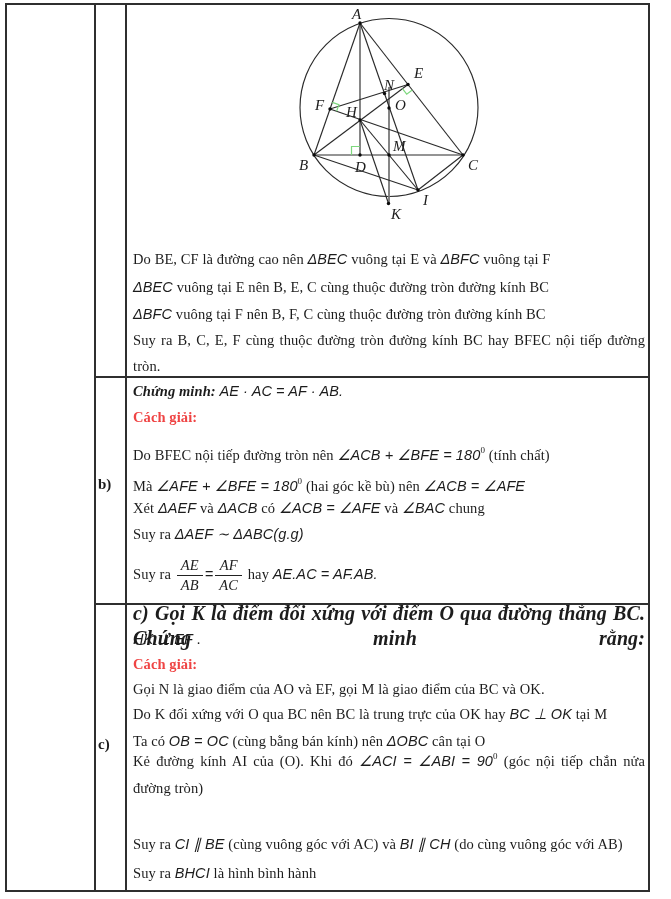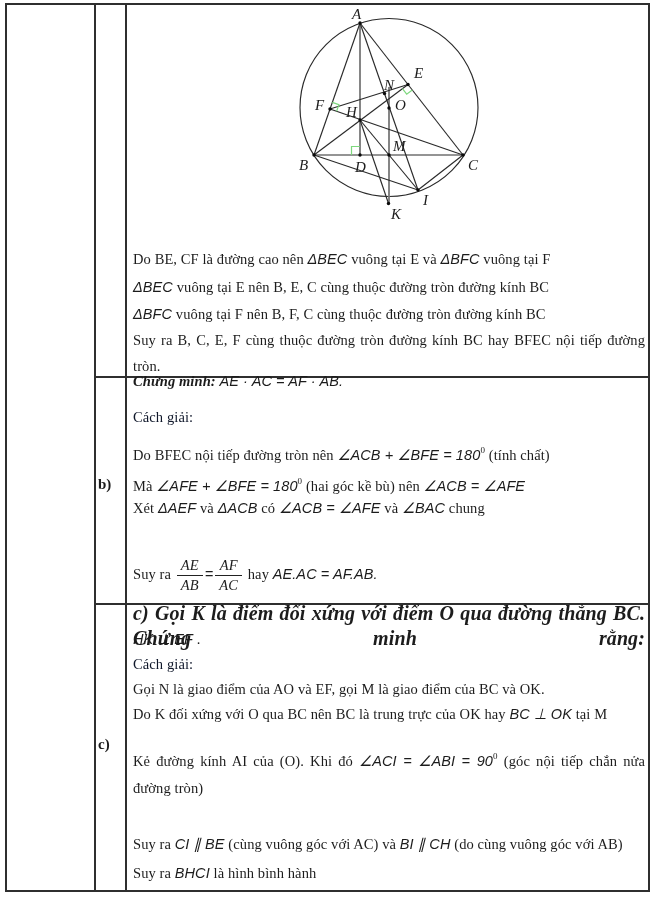--- a/index.html
+++ b/index.html
@@ -13,21 +13,21 @@
   .v2{left:125px;top:3px;width:2.4px;height:889px;}
   .h1{left:94px;top:376px;width:556px;height:1.8px;}
   .h2{left:94px;top:603px;width:556px;height:1.8px;}
   
   .para{position:absolute;left:133px;width:512px;font-size:14.5px;line-height:26px;
         letter-spacing:.1px;}
   .just{text-align:justify;}
   .jlast{text-align:justify;text-align-last:justify;}
   .math{font-style:italic;font-family:Liberation Sans, sans-serif;}
   .bi{font-weight:bold;font-style:italic;}
-  .red{color:#0f172a;font-weight:normal;}
+  .red{color:#ef4444;font-weight:bold;}
   .sup{font-size:9px;vertical-align:7px;}
   .cell-label{position:absolute;left:98px;font-weight:bold;font-size:15px;}
   
   .fline{line-height:44px;}
   .frac{display:inline-block;text-align:center;vertical-align:middle;
         font-style:italic;line-height:17px;margin:0 2px;}
   .fn{display:block;border-bottom:1.2px solid #222;padding:0 4px 1px;}
   .fd{display:block;padding:1px 4px 0;}
   
   svg.diagram{position:absolute;left:270px;top:0;width:240px;height:232px;}
@@ -91,30 +91,32 @@
       <text x="423" y="205" class="plabel">I</text>
       <text x="391" y="219" class="plabel">K</text>
     </svg>
 
   <div class="para" style="top:246px"><span>Do BE, CF là đường cao nên </span><span class="math">ΔBEC</span><span> vuông tại E và </span><span class="math">ΔBFC</span><span> vuông tại F</span></div>
   <div class="para" style="top:274px"><span class="math">ΔBEC</span><span> vuông tại E nên B, E, C cùng thuộc đường tròn đường kính BC</span></div>
   <div class="para" style="top:301px"><span class="math">ΔBFC</span><span> vuông tại F nên B, F, C cùng thuộc đường tròn đường kính BC</span></div>
   <div class="para just" style="top:327px"><span>Suy ra B, C, E, F cùng thuộc đường tròn đường kính BC hay BFEC nội tiếp đường tròn.</span></div>
 
   <div class="cell-label" style="top:476px">b)</div>
-  <div class="para" style="top:368px"><span class="bi">Chứng minh: </span><span class="math">AE · AC = AF · AB.</span></div>
+  <div class="para" style="top:378px"><span class="bi">Chứng minh: </span><span class="math">AE · AC = AF · AB.</span></div>
   <div class="para red" style="top:404px">Cách giải:</div>
   <div class="para" style="top:437px"><span>Do BFEC nội tiếp đường tròn nên </span><span class="math">∠ACB + ∠BFE = 180</span><span class="sup">0</span><span> (tính chất)</span></div>
   <div class="para" style="top:468px"><span>Mà </span><span class="math">∠AFE + ∠BFE = 180</span><span class="sup">0</span><span> (hai góc kề bù) nên </span><span class="math">∠ACB = ∠AFE</span></div>
   <div class="para" style="top:495px"><span>Xét </span><span class="math">ΔAEF</span><span> và </span><span class="math">ΔACB</span><span> có </span><span class="math">∠ACB = ∠AFE</span><span> và </span><span class="math">∠BAC</span><span> chung</span></div>
+  <div class="para" style="top:521px"><span>Suy ra </span><span class="math">ΔAEF ∼ ΔABC(g.g)</span></div>
   <div class="para fline" style="top:552px"><span>Suy ra </span><span class="frac"><span class="fn">AE</span><span class="fd">AB</span></span><span class="math">=</span><span class="frac"><span class="fn">AF</span><span class="fd">AC</span></span><span> hay </span><span class="math">AE.AC = AF.AB.</span></div>
 
   <div class="cell-label" style="top:736px">c)</div>
   <div class="para bi jlast" style="top:601px;font-size:20px;line-height:25px">c) Gọi K là điểm đối xứng với điểm O qua đường thẳng BC. Chứng minh rằng:</div>
   <div class="para" style="top:626px"><span class="math">HK ⊥ EF</span><span> .</span></div>
   <div class="para red" style="top:651px">Cách giải:</div>
   <div class="para" style="top:676px"><span>Gọi N là giao điểm của AO và EF, gọi M là giao điểm của BC và OK.</span></div>
   <div class="para" style="top:701px"><span>Do K đối xứng với O qua BC nên BC là trung trực của OK hay </span><span class="math">BC ⊥ OK</span><span> tại M</span></div>
+  <div class="para" style="top:728px"><span>Ta có </span><span class="math">OB = OC</span><span> (cùng bằng bán kính) nên </span><span class="math">ΔOBC</span><span> cân tại O</span></div>
   <div class="para just" style="top:743px;line-height:27px"><span>Kẻ đường kính AI của (O). Khi đó </span><span class="math">∠ACI = ∠ABI = 90</span><span class="sup">0</span><span> (góc nội tiếp chắn nửa đường tròn)</span></div>
   <div class="para" style="top:831px"><span>Suy ra </span><span class="math">CI ∥ BE</span><span> (cùng vuông góc với AC) và </span><span class="math">BI ∥ CH</span><span> (do cùng vuông góc với AB)</span></div>
   <div class="para" style="top:860px"><span>Suy ra </span><span class="math">BHCI</span><span> là hình bình hành</span></div>
 
 </div>
 
 </body></html>

